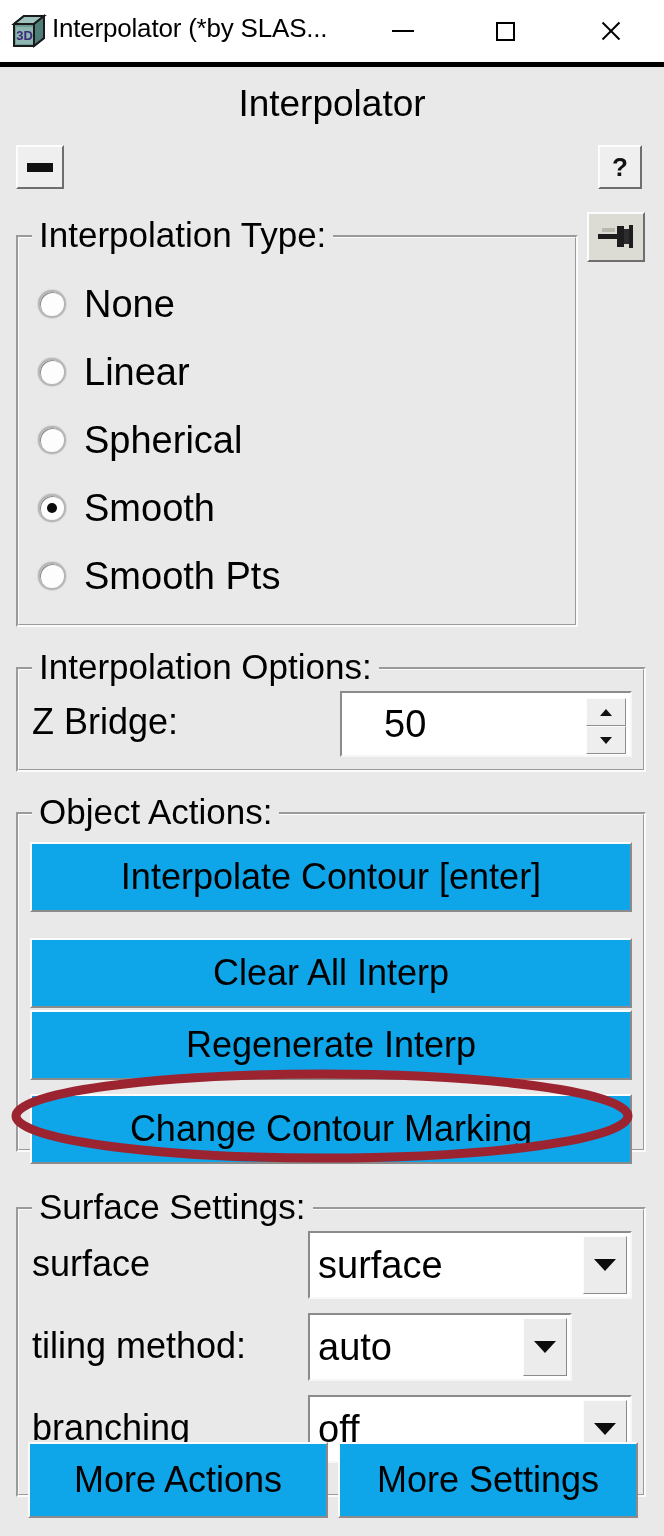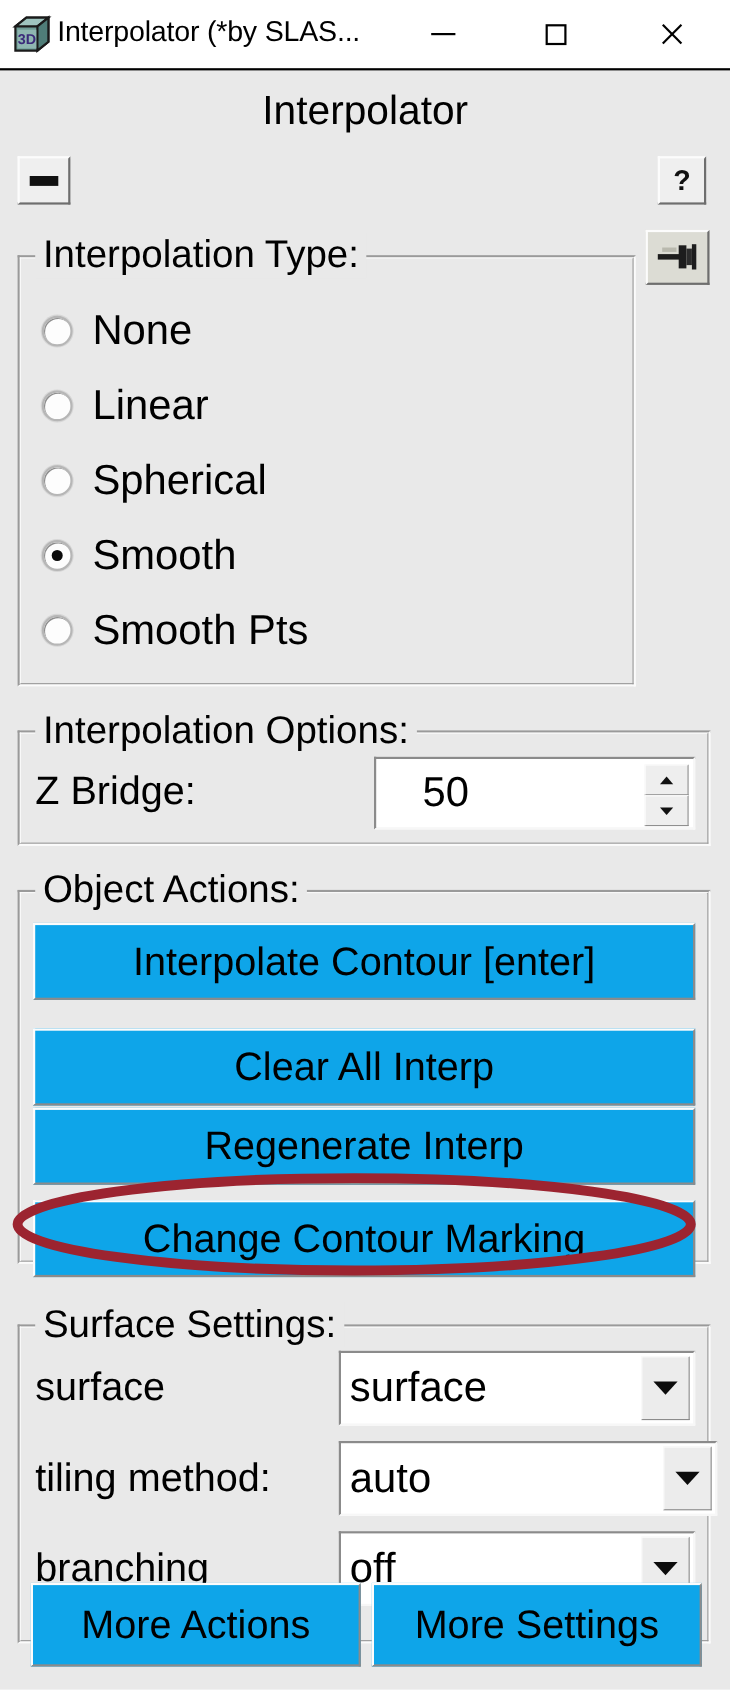--- a/index.html
+++ b/index.html
@@ -70,21 +70,21 @@
   }
   .close-glyph:before { transform: rotate(45deg); }
   .close-glyph:after  { transform: rotate(-45deg); }
 
   
   #client {
     position: absolute;
     left: 0; top: 62px;
     width: 664px; height: 1474px;
     background: #e9e9e9;
-    border-top: 2px solid #000000;
+    border-top: 5px solid #000000;
     box-sizing: border-box;
   }
 
   
   #panel-title {
     position: absolute;
     left: 0; top: 16px;
     width: 664px;
     text-align: center;
     font-size: 37px;
@@ -420,21 +420,21 @@
 
     <div class="field-label" style="left:14px; top:34px;">surface</div>
     <div class="combo" style="left:290px; top:22px; width:324px; height:68px;">
       <span class="value">surface</span>
       <span class="combo-arrow">
           <span class="tri"></span>
         </span>
     </div>
 
     <div class="field-label" style="left:14px; top:116px;">tiling method:</div>
-    <div class="combo" style="left:290px; top:104px; width:344px; height:68px;">
+    <div class="combo" style="left:290px; top:104px; width:264px; height:68px;">
       <span class="value">auto</span>
       <span class="combo-arrow">
           <span class="tri"></span>
         </span>
     </div>
 
     <div class="field-label" style="left:14px; top:198px;">branching</div>
     <div class="combo" style="left:290px; top:186px; width:324px; height:68px;">
       <span class="value">off</span>
       <span class="combo-arrow">

